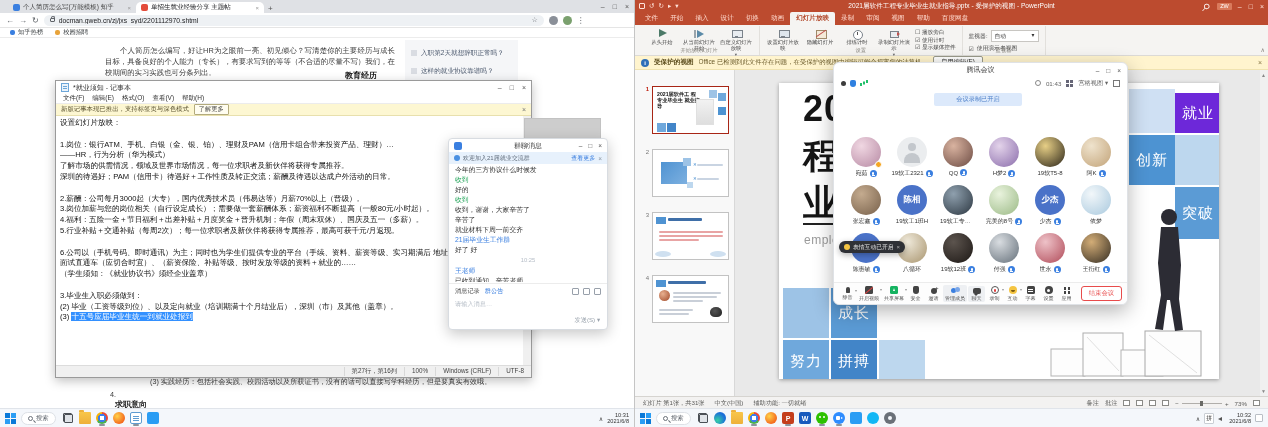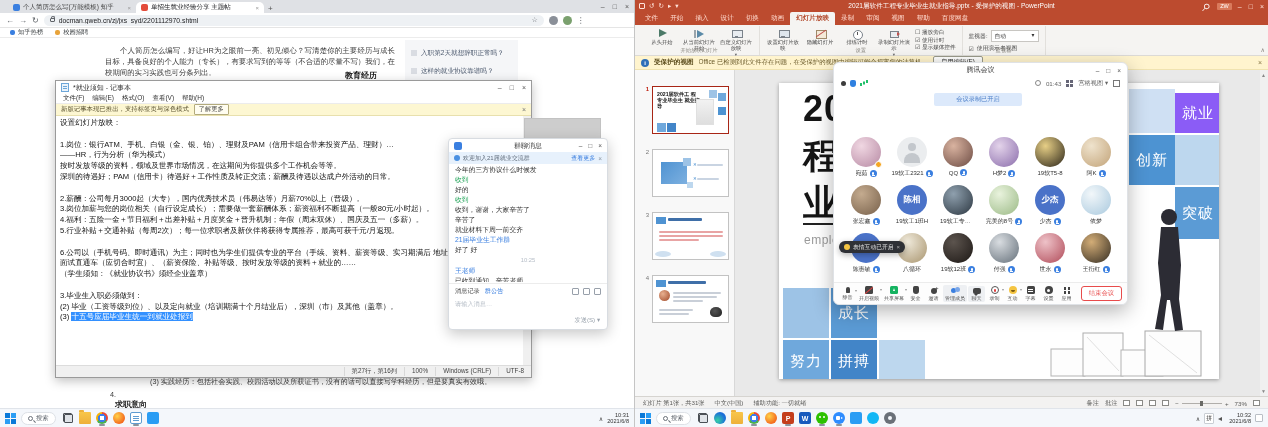--- a/index.html
+++ b/index.html
@@ -420,21 +420,21 @@
         <div>
 
             <div class="np-line">设置幻灯片放映：</div>
 
             <div class="np-line"></div>
 
             <div class="np-line">1.岗位：银行ATM、手机、白银（金、银、铂）、理财及PAM（信用卡组合带来投资产品、理财）…</div>
 
             <div class="np-line">——HR，行为分析（华为模式）</div>
 
-            <div class="np-line">按时发放等级的资料，领域及世界市场情况，在这期间为你提供多个工作机会等等。</div>
+            <div class="np-line">了解市场的供需情况，领域及世界市场情况，每一位求职者及新伙伴将获得专属推荐。</div>
 
             <div class="np-line">深圳的待遇好；PAM（信用卡）待遇好＋工作性质及转正交流；薪酬及待遇以达成户外活动的日常。</div>
 
 
             <div class="np-line"></div>
 
             <div class="np-line">2.薪酬：公司每月3000起（大专），国内优秀技术员（伟易达等）月薪70%以上（晋级）。</div>
 
             <div class="np-line">3.岗位加薪与您的岗位相关（自行设定成长）；需要做一套薪酬体系；薪资福利不断提高（一般80元/小时起）。</div>
 
@@ -786,21 +786,21 @@
           <div class="s-title">
             <div>2021届软件工</div>
             <div>程专业毕业生就</div>
             <div><span class="u">业指导</span></div>
           </div>
           <div class="s-sub">employment guidance</div>
           <div class="blkgrp rblk">
 
               <div class="blk" style="background: rgb(207, 224, 243);"></div>
 
-              <div class="blk" style="background: #8b5cf6;">就业</div>
+              <div class="blk" style="background: #6d28d9;">就业</div>
 
               <div class="blk" style="background: rgb(77, 147, 210);">创新</div>
 
               <div class="blk" style="background: rgb(189, 215, 238);"></div>
 
               <div class="blk" style="background: rgb(91, 155, 213);">突破</div>
             </div>
           <div class="blkgrp lblk">
 
               <div class="blk" style="background: rgb(157, 195, 230);"></div>

